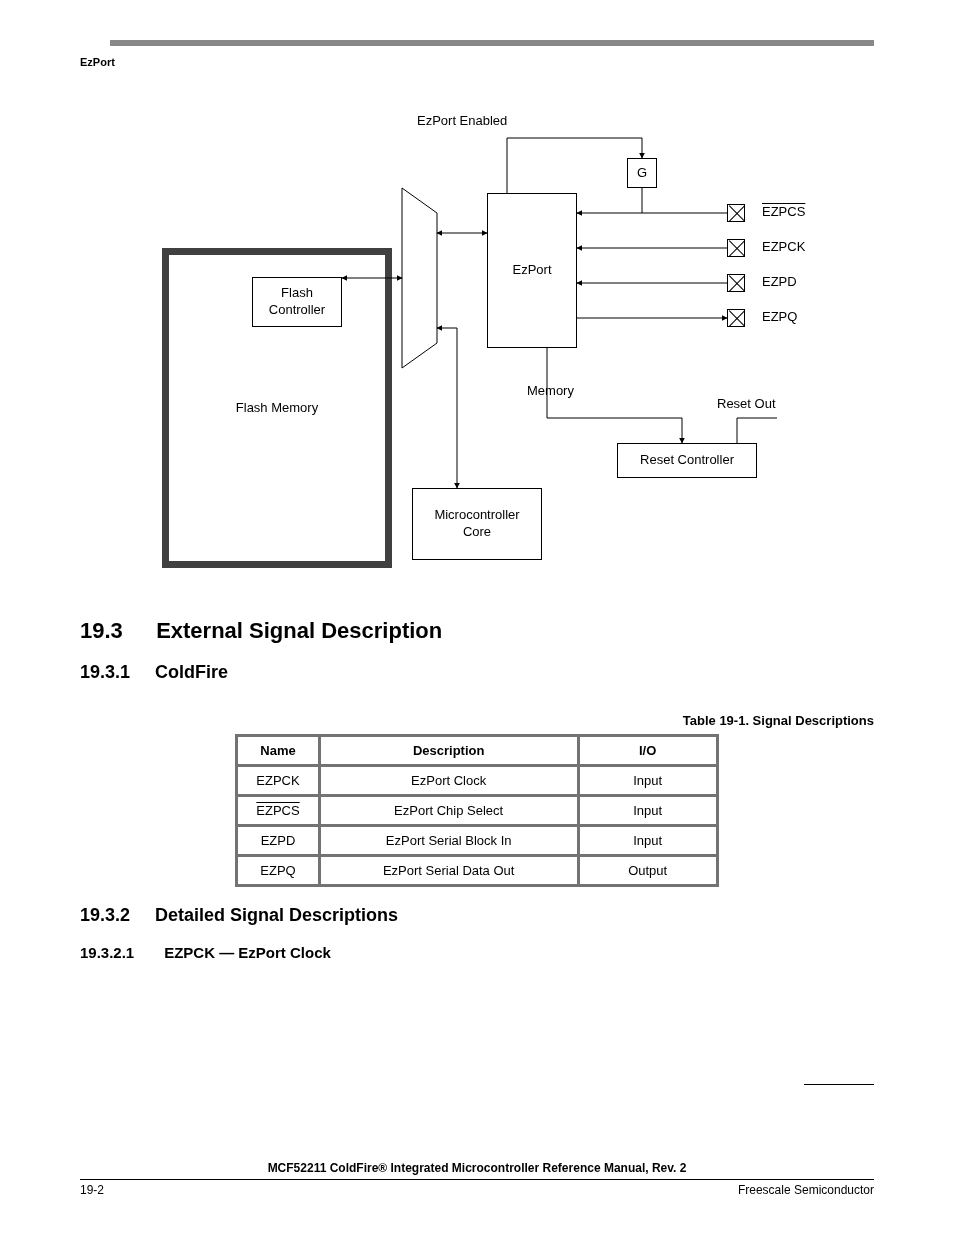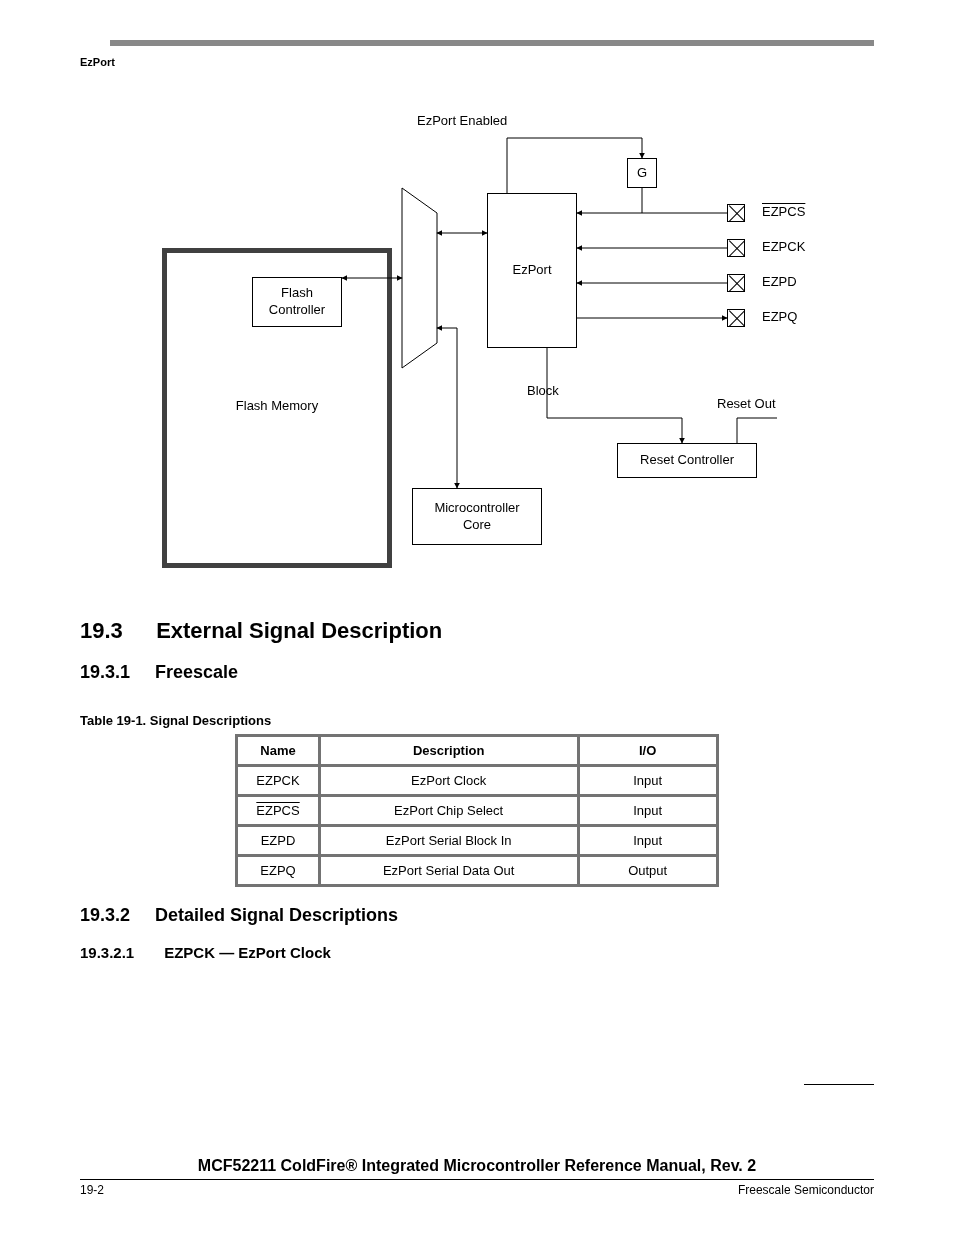--- a/index.html
+++ b/index.html
@@ -110,21 +110,21 @@
   h4.subsubsection {
     font-size: 15px;
     font-weight: bold;
     margin: 16px 0 16px 0;
   }
   h4.subsubsection .num {
     display: inline-block;
     width: 80px;
   }
   .table-caption {
-    text-align: left;
+    text-align: right;
     font-weight: bold;
     font-size: 13px;
     margin-top: 30px;
     margin-bottom: 6px;
   }
   table.sig {
     border-collapse: collapse;
     margin: 0 auto;
     font-size: 13px;
   }
@@ -146,21 +146,21 @@
     width: 70px;
     height: 1px;
     background: #000;
   }
   .footer-center {
     position: absolute;
     bottom: 60px;
     left: 0;
     width: 100%;
     text-align: center;
-    font-size: 16px;
+    font-size: 12px;
     font-weight: bold;
   }
   .footer-left {
     position: absolute;
     bottom: 38px;
     left: 80px;
     font-size: 12px;
   }
   .footer-right {
     position: absolute;
@@ -223,27 +223,27 @@
 
     <div class="label" style="left:300px; top:-5px;">EzPort Enabled</div>
 
     <div class="box" style="left:510px; top:40px; width:30px; height:30px;">G</div>
 
     <div class="box" style="left:135px; top:135px; width:90px; height:50px; white-space:pre-line;margin-top:24px;">Flash
 Controller</div>
 
     <div class="box" style="left:370px; top:75px; width:90px; height:155px;">EzPort</div>
 
-    <div class="box" style="left:45px; top:130px; width:230px; height:320px; z-index:-1; align-items:flex-start; padding-top:145px; border:5px solid #404040;">
+    <div class="box" style="left:45px; top:130px; width:230px; height:320px; z-index:-1; align-items:flex-start; padding-top:145px; border:7px solid #404040;">
       <span>Flash Memory</span>
     </div>
 
-    <div class="label" style="left:410px; top:265px;">Block</div>
-
-    <div class="box" style="left:295px; top:370px; width:130px; height:57px; white-space:pre-line;">Microcontroller
+    <div class="label" style="left:410px; top:265px;">Memory</div>
+
+    <div class="box" style="left:295px; top:370px; width:130px; height:72px; white-space:pre-line;">Microcontroller
 Core</div>
 
     <div class="box" style="left:500px; top:325px; width:140px; height:35px;">Reset Controller</div>
 
     <div class="label" style="left:600px; top:278px;">Reset Out</div>
 
     <div class="pin" style="left:610px; top:86px;"></div>
     <div class="label overline" style="left:645px; top:86px;">EZPCS</div>
 
     <div class="pin" style="left:610px; top:121px;"></div>
@@ -257,21 +257,21 @@
   </div>
 
 
   <h2 class="section">
     <span class="num">19.3</span>
     <span>External Signal Description</span>
   </h2>
 
   <h3 class="subsection">
     <span class="num">19.3.1</span>
-    <span>Freescale</span>
+    <span>ColdFire</span>
   </h3>
 
   <div class="table-caption">Table 19-1. Signal Descriptions</div>
   <table class="sig">
     <thead>
       <tr>
         <th>Name</th>
         <th style="min-width:220px;text-align:center;">Description</th>
         <th style="min-width:100px;">I/O</th>
       </tr>

